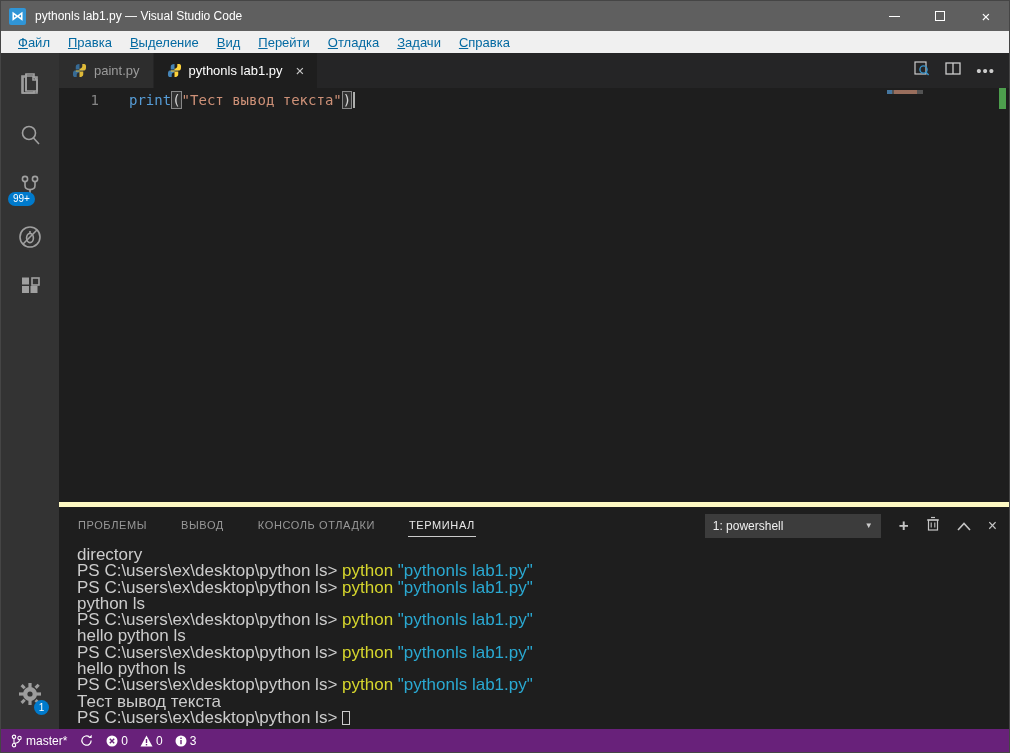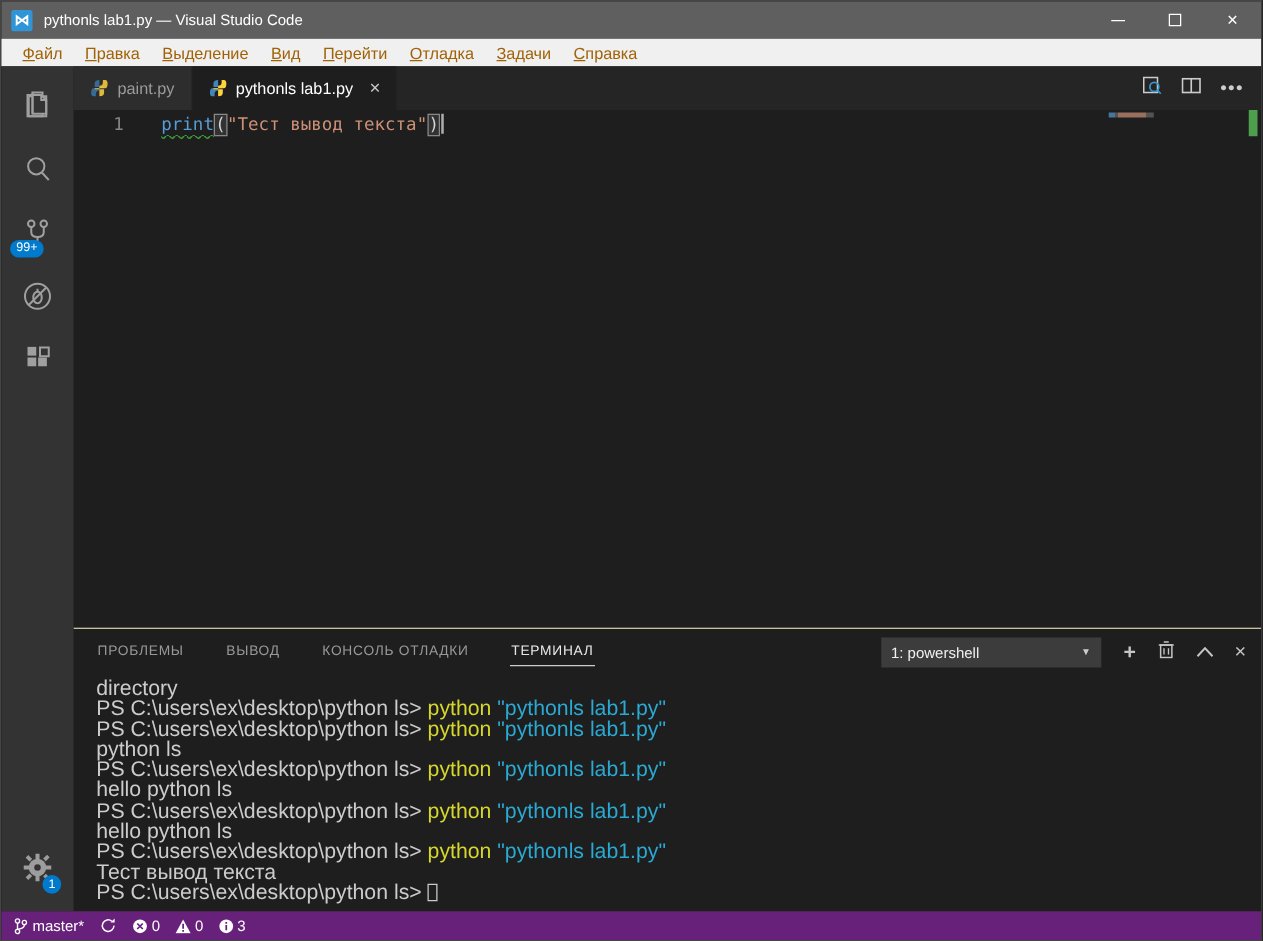--- a/index.html
+++ b/index.html
@@ -11,21 +11,21 @@
   .vscode-logo { width:17px; height:17px; margin-left:8px; background:#3095d6; color:#fff; display:flex; align-items:center; justify-content:center; font-size:12px; font-weight:bold; border-radius:2px; }
   .titlebar-title { color:#ffffff; font-size:12px; margin-left:9px; flex:1; white-space:nowrap; }
   .win-controls { display:flex; height:100%; }
   .win-btn { width:46px; height:100%; display:flex; align-items:center; justify-content:center; color:#fff; }
   .min-glyph { width:11px; height:1px; background:#fff; }
   .max-glyph { width:10px; height:10px; border:1px solid #fff; }
   .close-glyph { font-size:15px; line-height:1; }
 
   
   .menubar { height:22px; background:#f0f0f0; display:flex; align-items:center; padding-left:8px; flex-shrink:0; }
-  .menu-item { display:inline-block; color:#a16207; font-size:13px; padding:2px 9px; }
+  .menu-item { display:inline-block; color:#0369a1; font-size:13px; padding:2px 9px; }
   .menu-item::first-letter { text-decoration:underline; }
 
   
   .main { flex:1; display:flex; overflow:hidden; }
 
   
   .activitybar { width:58px; background:#333333; display:flex; flex-direction:column; align-items:center; flex-shrink:0; padding-top:6px; }
   .act-item { width:50px; height:50px; display:flex; align-items:center; justify-content:center; position:relative; margin-bottom:1px; }
   .act-item svg { stroke:#a0a0a0; fill:none; stroke-width:1.6; }
   .act-badge { position:absolute; bottom:5px; left:3px; background:#007acc; color:#fff; font-size:10px; border-radius:9px; padding:1px 5px; line-height:12px; }
@@ -43,30 +43,30 @@
   .tab-close { color:#c8c8c8; font-size:15px; margin-left:6px; line-height:1; }
   .tabbar-spacer { flex:1; }
   .editor-actions { display:flex; align-items:center; gap:15px; padding-right:14px; color:#cccccc; }
   .ellipsis-glyph { font-size:15px; letter-spacing:1px; color:#cccccc; }
 
   
   .editor { flex:1; position:relative; background:#1e1e1e; font-family:"DejaVu Sans Mono", monospace; font-size:14px; overflow:hidden; }
   .code-line { display:flex; line-height:20px; padding-top:2px; }
   .gutter { width:40px; text-align:right; color:#858585; flex-shrink:0; }
   .code-content { padding-left:30px; white-space:pre; }
-  .tok-function { color:#569cd6; text-decoration:underline; text-decoration-style:wavy; text-decoration-color:#3ca03c; text-decoration-thickness:1px; text-underline-offset:3px; }
+  .tok-function { color:#569cd6; text-decoration-style:wavy; text-decoration-color:#3ca03c; text-decoration-thickness:1px; text-underline-offset:3px; }
   .tok-string { color:#ce9178; }
   .tok-bracket { color:#d4d4d4; border:1px solid #888888; background:#323232; }
   .editor-cursor { display:inline-block; width:2px; height:16px; background:#aeafad; vertical-align:-3px; margin-left:1px; }
   .minimap { position:absolute; top:2px; right:86px; width:36px; height:4px;
     background:linear-gradient(90deg,#569cd6 0 5px,#6a6a6a 5px 7px,#ce9178 7px 30px,#6a6a6a 30px 36px); opacity:.7; }
   .overview-green { position:absolute; top:0; right:3px; width:7px; height:21px; background:#4d9e4d; }
 
   
-  .panel { height:227px; border-top:1px solid #fef9c3; display:flex; flex-direction:column; flex-shrink:0; background:#1e1e1e; }
+  .panel { height:227px; border-top:5px solid #fef9c3; display:flex; flex-direction:column; flex-shrink:0; background:#1e1e1e; }
   .panel-header { height:37px; display:flex; align-items:center; padding:0 12px 0 18px; flex-shrink:0; }
   .panel-tab { font-size:11px; letter-spacing:.6px; color:#989898; margin-right:32px; padding:5px 1px; text-transform:uppercase; }
   .panel-tab.active { color:#e7e7e7; border-bottom:1px solid #cccccc; }
   .panel-spacer { flex:1; }
   .terminal-select { width:176px; height:24px; background:#3c3c3c; color:#f0f0f0; font-size:12px; display:flex; align-items:center; padding:0 8px; margin-right:18px; }
   .select-caret { margin-left:auto; font-size:8px; color:#cccccc; }
   .panel-actions { display:flex; align-items:center; gap:17px; color:#c5c5c5; }
   .plus-glyph { font-size:17px; font-weight:bold; line-height:1; }
   .x-glyph { font-size:16px; line-height:1; }
 

